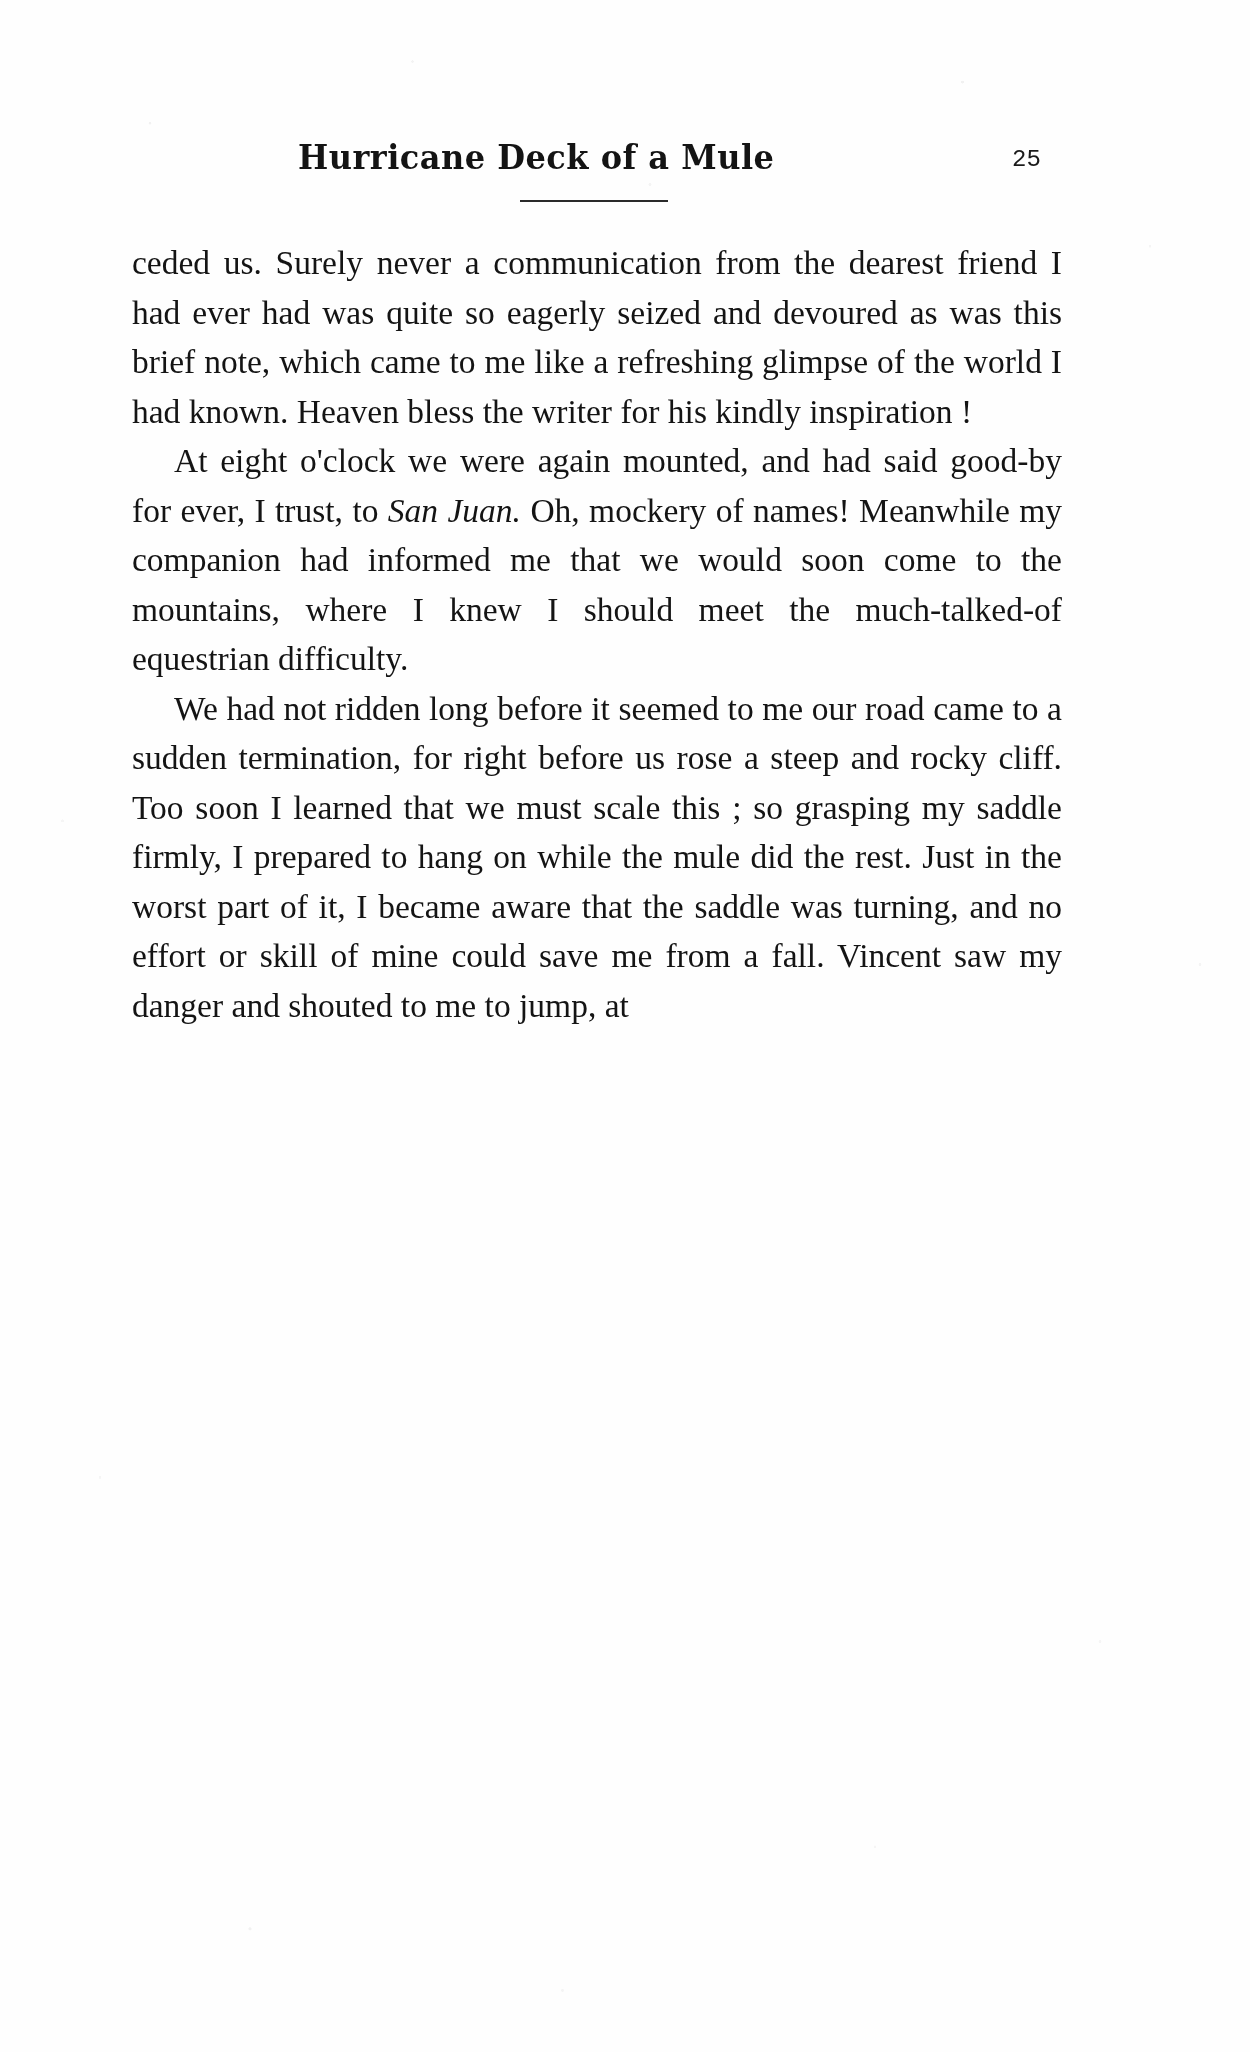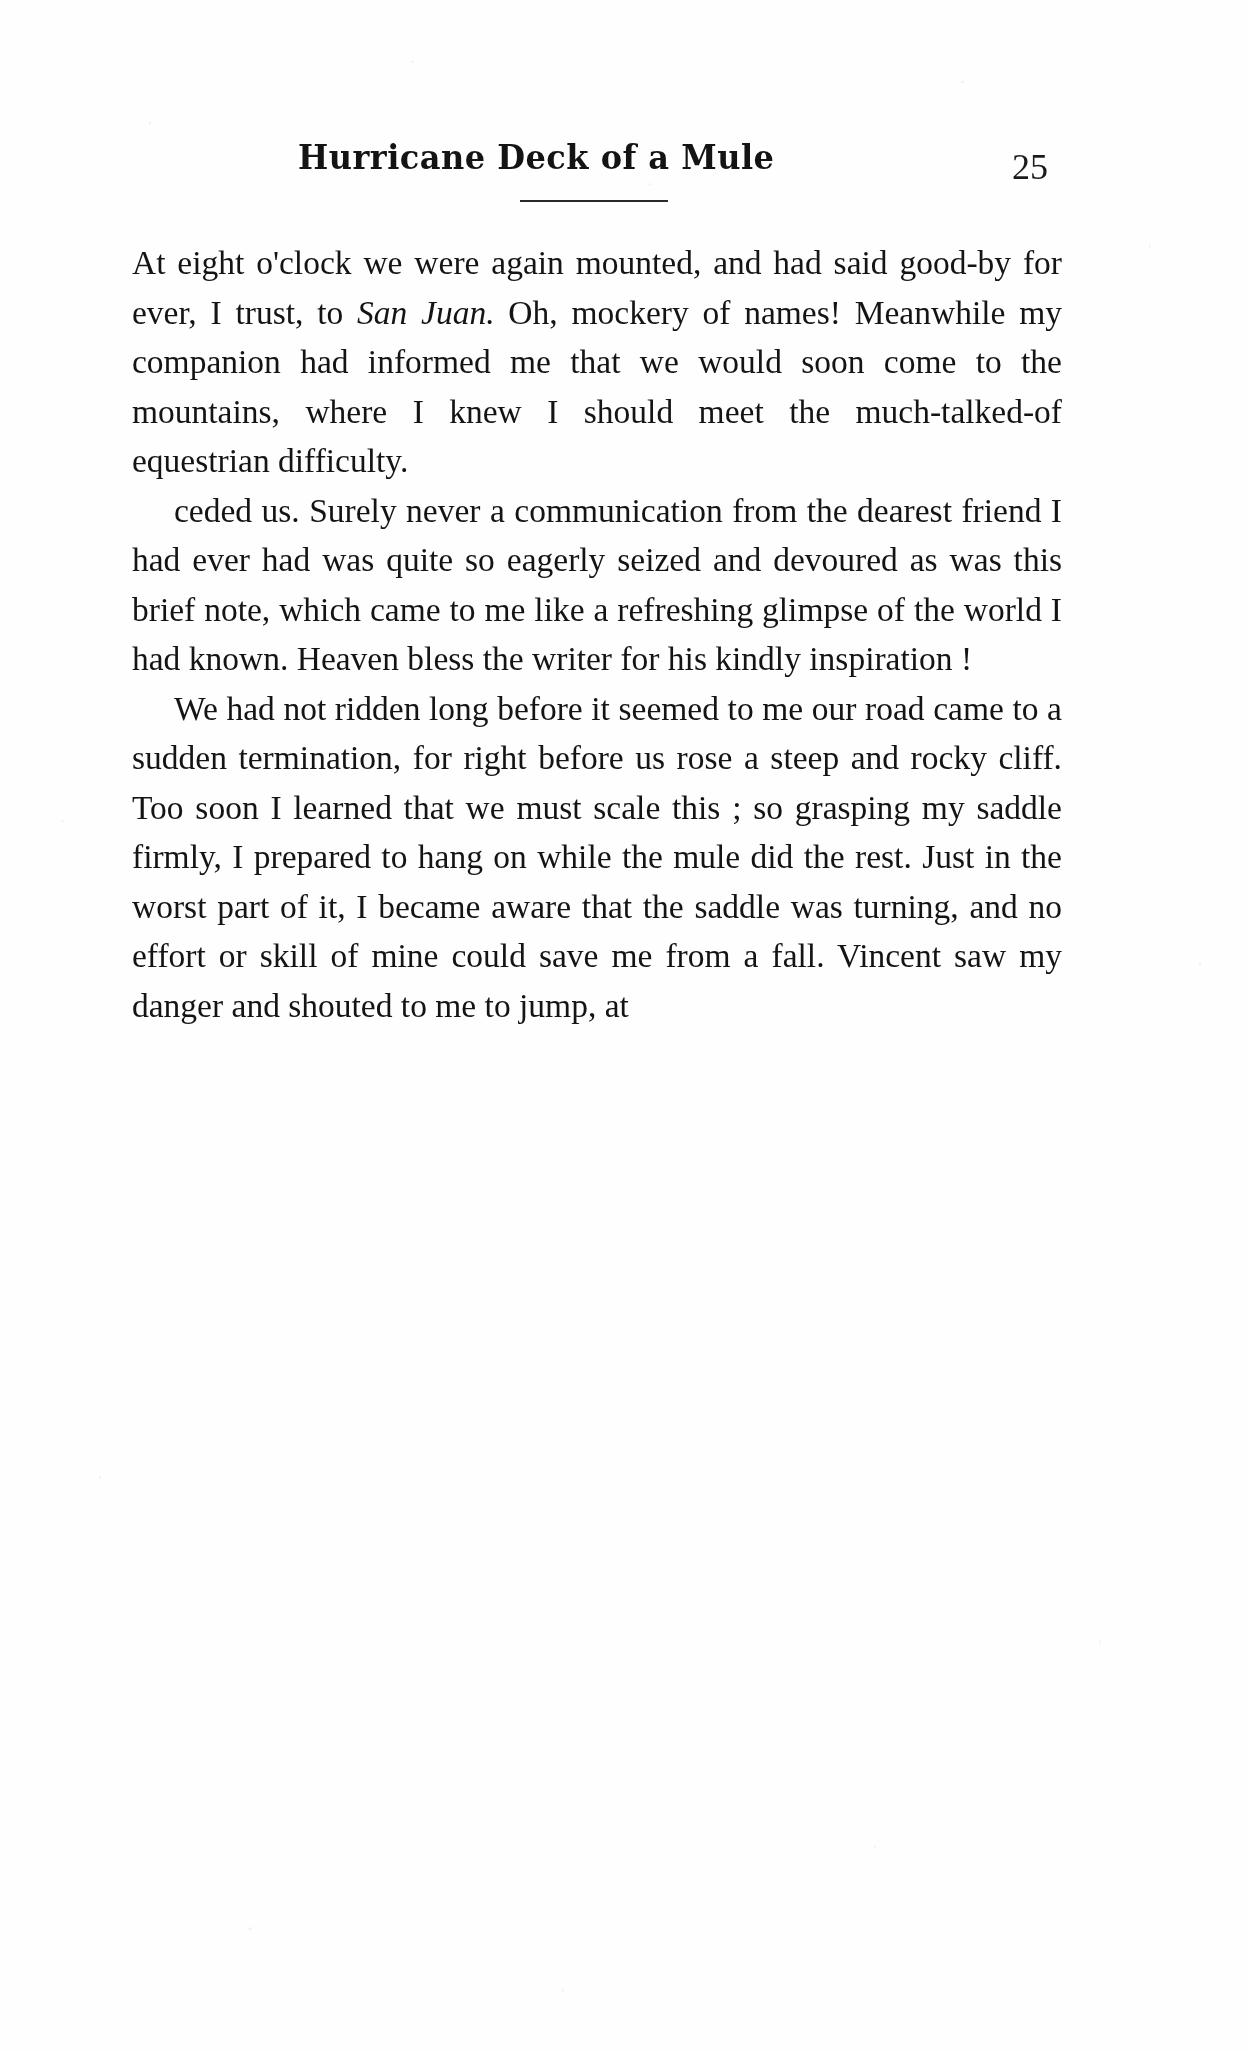--- a/index.html
+++ b/index.html
@@ -58,22 +58,22 @@
     letter-spacing: 0.5px;
     color: #141414;
     white-space: nowrap;
     transform: scaleX(0.97);
     transform-origin: left top;
   }
   .folio {
     position: absolute;
     left: 880px;
     top: 8px;
-    font-size: 36px;
-    font-family: Liberation Serif, serif;
+    font-size: 24px;
+    font-family: Liberation Mono, monospace;
     color: #1a1a1a;
   }
   .header-rule {
     position: absolute;
     left: 388px;
     top: 62px;
     width: 148px;
     height: 2px;
     background: #2a2a2a;
   }
@@ -102,21 +102,21 @@
   <div class="content">
 
     <div class="header">
       <div class="running-title">Hurricane Deck of a Mule</div>
       <div class="folio">25</div>
       <div class="header-rule"></div>
     </div>
 
     <div class="body-text">
 
+      <p class="para">ceded us. Surely never a communication from the dearest friend I had ever had was quite so eagerly seized and devoured as was this brief note, which came to me like a refreshing glimpse of the world I had known. Heaven bless the writer for his kindly inspiration !</p>
+
       <p class="para"><span>At eight o'clock we were again mounted, and had said good-by for ever, I trust, to </span><span class="italic">San Juan.</span><span> Oh, mockery of names! Meanwhile my companion had informed me that we would soon come to the mountains, where I knew I should meet the much-talked-of equestrian difficulty.</span></p>
-
-      <p class="para">ceded us. Surely never a communication from the dearest friend I had ever had was quite so eagerly seized and devoured as was this brief note, which came to me like a refreshing glimpse of the world I had known. Heaven bless the writer for his kindly inspiration !</p>
 
       <p class="para">We had not ridden long before it seemed to me our road came to a sudden termination, for right before us rose a steep and rocky cliff. Too soon I learned that we must scale this ; so grasping my saddle firmly, I prepared to hang on while the mule did the rest. Just in the worst part of it, I became aware that the saddle was turning, and no effort or skill of mine could save me from a fall. Vincent saw my danger and shouted to me to jump, at</p>
 
     </div>
   </div>
 </div>
 
 </body></html>

